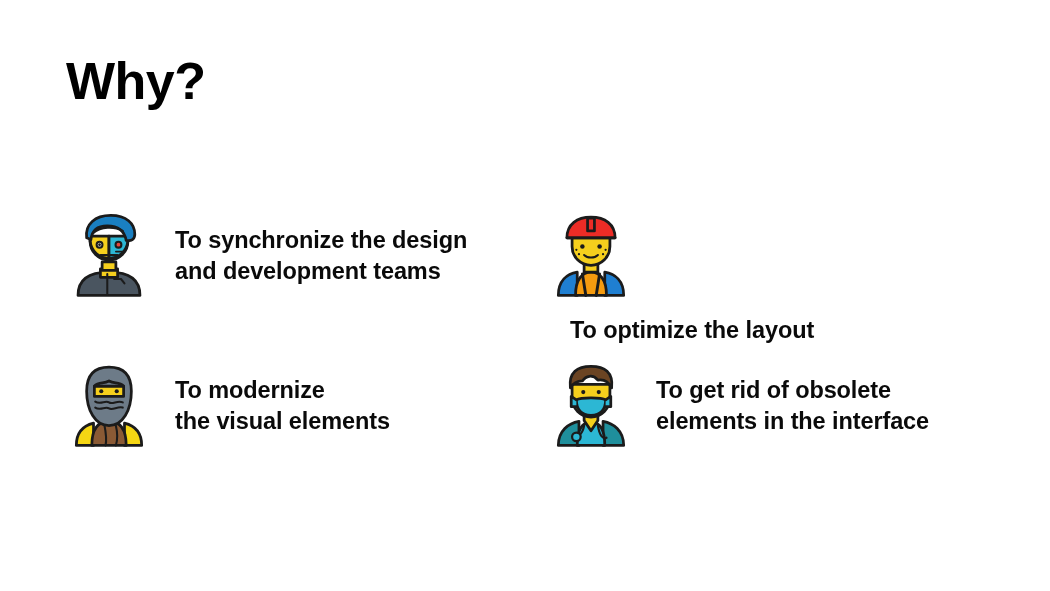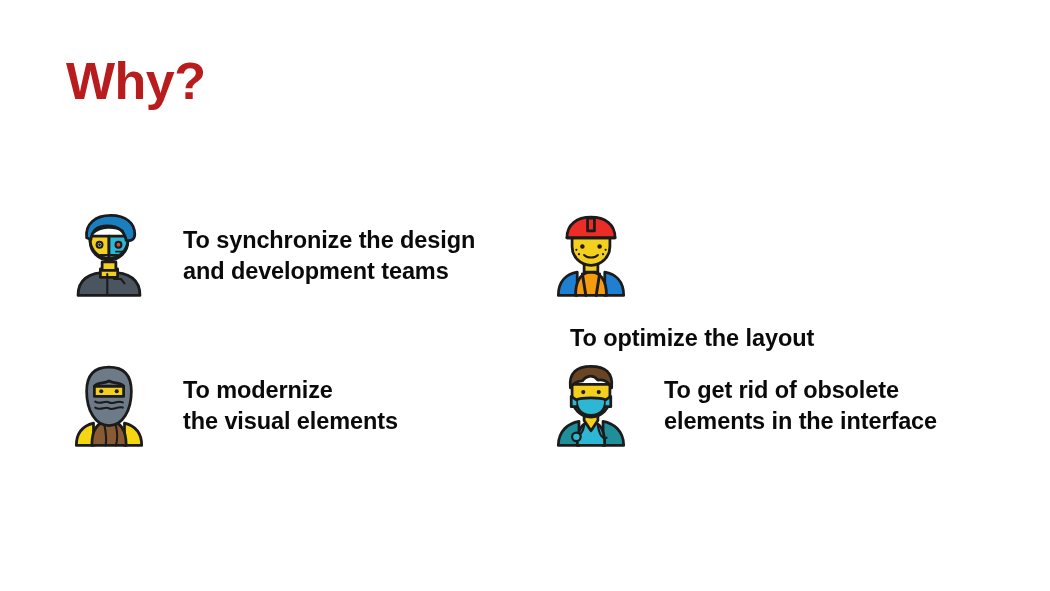--- a/index.html
+++ b/index.html
@@ -21,39 +21,38 @@
     height: 591px;
     background: #ffffff;
   }
 
   .slide-title {
     position: absolute;
     left: 66px;
     top: 52px;
     font-size: 52px;
     font-weight: 700;
-    color: #b91c1c;
+    color: #000000;
     letter-spacing: -0.5px;
     line-height: 1.15;
     white-space: pre;
   }
 
   .grid {
     position: absolute;
     left: 0;
     top: 0;
     width: 1050px;
     height: 591px;
   }
 
   .cell {
     position: absolute;
     display: flex;
     align-items: flex-start;
-    gap: 8px;
   }
 
   .cell-r0c0 { left: 66px;  top: 210px; }
   .cell-r0c1 { left: 548px; top: 210px; flex-direction: column; }
   .cell-r1c0 { left: 66px;  top: 360px; }
   .cell-r1c1 { left: 548px; top: 360px; }
 
   .icon-wrap {
     width: 86px;
     height: 90px;

